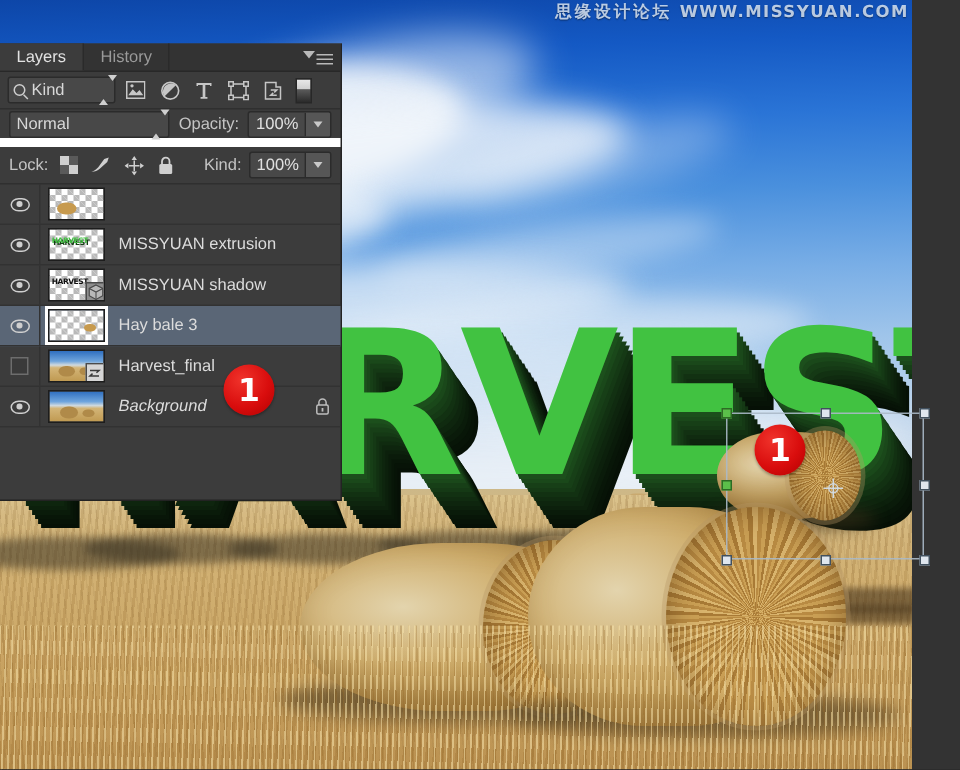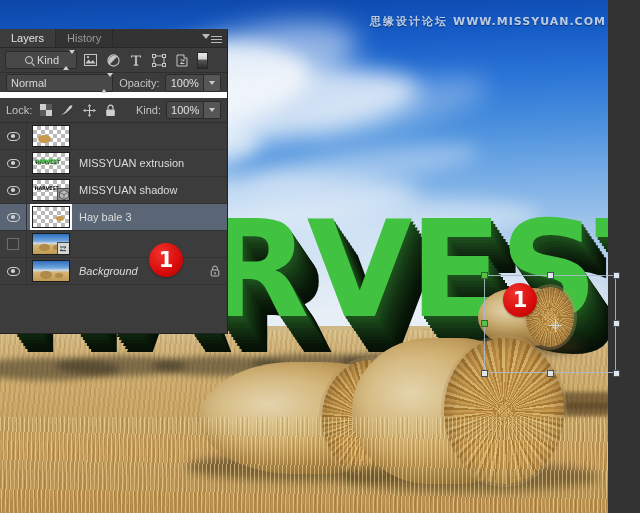--- a/index.html
+++ b/index.html
@@ -141,21 +141,21 @@
   }
   .tpivot::before { left:0; top:6px; width:13px; height:1px; }
   .tpivot::after  { left:6px; top:0; width:1px; height:13px; }
   .tpivot span {
     position:absolute; left:3px; top:3px; width:7px; height:7px;
     border:1px solid rgba(210,220,230,.9); border-radius:50%;
   }
 
   
   .wm-top {
-    position:absolute; right:34px; top:14px;
+    position:absolute; right:34px; top:0;
     font-family:"DejaVu Sans", sans-serif; font-size:11px; font-weight:bold;
     color:rgba(225,235,248,.82); letter-spacing:1px; white-space:nowrap;
     text-shadow:0 1px 1px rgba(0,0,0,.45);
   }
   .wm-top .cn { letter-spacing:2px; margin-right:5px; }
   .wm-bottom {
     position:absolute; right:40px; bottom:28px;
     font-family:"DejaVu Sans", sans-serif; font-size:11px;
     color:rgba(235,225,205,.38); letter-spacing:.5px; white-space:nowrap;
   }
@@ -193,21 +193,21 @@
   }
 
   
   .filter-row {
     height:25px; display:flex; align-items:center; padding:0 5px; gap:3px;
     border-bottom:1px solid #2f2f2f;
   }
   .kind-select {
     display:flex; align-items:center; gap:4px; width:72px; height:18px;
     background:#484848; border:1px solid #2b2b2b; border-radius:2px;
-    padding:0 19px; color:#d8d8d8; font-size:11px; cursor:pointer;
+    padding:0 3px; color:#d8d8d8; font-size:11px; cursor:pointer;
   }
   .kind-select .mag {
     width:8px; height:8px; border:1.4px solid #cfcfcf; border-radius:50%;
     position:relative; flex:0 0 auto;
   }
   .kind-select .mag::after {
     content:""; position:absolute; right:-3px; bottom:-2px; width:4px; height:1.4px;
     background:#cfcfcf; transform:rotate(45deg);
   }
   .kind-select .lbl { flex:1; }
@@ -623,20 +623,21 @@
               <div class="pbale" style="left:20px; bottom:4px; width:7px; height:5px;"></div>
             </div>
             <div class="badge-so">
               <svg width="11" height="11" viewBox="0 0 11 11">
                 <rect x="0" y="0" width="11" height="11" fill="#d6d6d6"></rect>
                 <path d="M2 4 H8 L6.3 5.5 M8 7.6 H2 L3.7 6.1" fill="none" stroke="#3a3a3a" stroke-width="1"></path>
               </svg>
             </div>
           </div>
         </div>
+        <div class="layer-name">Harvest_final</div>
       </div>
 
       <div class="layer-row">
         <div class="eye-cell">
             <div class="eye"></div>
           </div>
         <div class="thumb-cell">
           <div class="thumb">
             <div class="thumb-photo">
               <div class="pbale" style="left:7px; bottom:2px; width:12px; height:8px;"></div>

